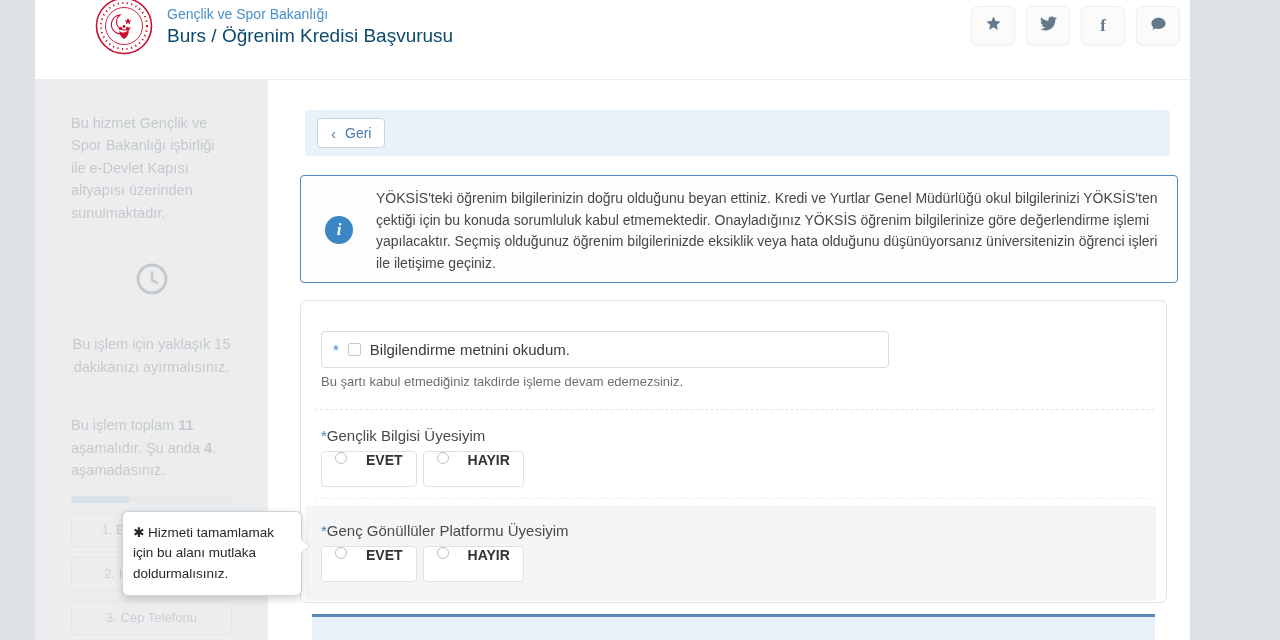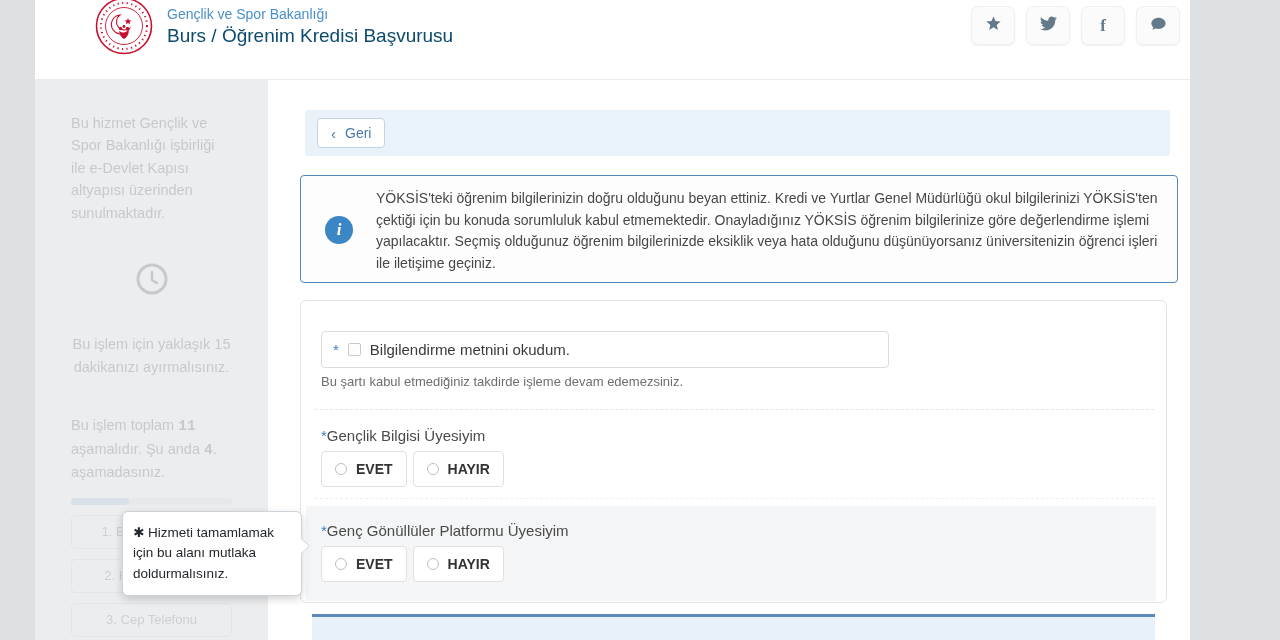--- a/index.html
+++ b/index.html
@@ -19,21 +19,21 @@
 
   
   .sidebar { position:absolute; left:35px; top:70px; width:233px; height:570px; background:#ecedee; }
   .sidebar-faded { opacity:.38; color:#8a9096; }
   .sb-p { font-size:14.5px; line-height:1.55; margin:0 36px; }
   .sb-p1 { margin-top:42px; }
   .sb-clock { margin:38px auto 0; width:34px; height:34px; display:block; }
   .sb-clock svg { width:34px; height:34px; stroke:#8a9096; fill:none; }
   .sb-p2 { margin-top:37px; text-align:center; }
   .sb-p3 { margin-top:36px; }
-  .sb-p3 b { font-weight:bold;font-family:Liberation Mono, monospace; }
+  .sb-p3 b { font-weight:bold; }
   .sb-progress { margin:14px 36px 0; height:7px; border-radius:3px; background:#dfe2e5; overflow:hidden; }
   .sb-progress-fill { height:100%; background:#b9cde5; border-radius:3px; }
   .sb-step { margin:10px 36px 0; height:34px; border:1px solid #d7dadd; border-radius:4px; font-size:13px; display:flex; align-items:center; justify-content:center; color:#9aa0a6; }
   .sb-step:first-of-type { margin-top:30px; }
 
   
   .tooltip { position:absolute; left:122px; top:511px; width:180px; background:#fff; border:1px solid #ccd3d9; border-radius:6px; box-shadow:0 3px 8px rgba(0,0,0,.18); padding:11px 10px; font-size:13.5px; line-height:1.5; color:#23282d; z-index:9; }
   .tooltip .marker { font-weight:bold; }
   .tooltip:after, .tooltip:before { content:""; position:absolute; top:26px; width:0; height:0; border-style:solid; }
   .tooltip:before { right:-9px; border-width:8px 0 8px 9px; border-color:transparent transparent transparent #ccd3d9; }
@@ -56,21 +56,21 @@
   .checkbox { width:13px; height:13px; border:1px solid #c9c9c9; border-radius:2px; background:#fdfdfd; cursor:pointer; flex:0 0 auto; }
   .consent-label { font-size:15px; color:#3a3a3a; }
   .consent-note { position:absolute; left:20px; top:73px; font-size:13px; color:#6e6e6e; }
   .divider { position:absolute; left:14px; width:839px; border-top:1px dashed #e4e4e4; }
   .d1 { top:108px; } .d2 { top:197px; border-top-color:#efefef; }
 
   .q-label { font-size:15px; color:#4a4a4a; }
   .q1 { position:absolute; left:20px; top:126px; }
   .q1-opts { position:absolute; left:20px; top:150px; }
   .opts { display:flex; gap:6px; }
-  .opt { height:36px; background:#fff; border:1px solid #e1e1e1; border-radius:4px; display:flex; align-items:center; gap:9px; padding:0 13px; cursor:pointer; }
+  .opt { height:36px; background:#fff; border:1px solid #e1e1e1; border-radius:4px; display:flex; align-items:flex-start; gap:19px; padding:0 13px; cursor:pointer; }
   .radio { width:12px; height:12px; border:1px solid #bfbfbf; border-radius:50%; background:#fff; }
   .opt-label { font-size:14px; font-weight:bold; color:#333; }
 
   .q2-section { position:absolute; left:5px; top:205px; width:850px; height:95px; background:#f4f5f6; }
   .q2 { position:absolute; left:15px; top:16px;text-align:center; }
   .q2-opts { position:absolute; left:15px; top:40px; }
 
   .footer-bar { position:absolute; left:44px; top:544px; width:843px; height:26px; background:#e8f0f9; border-top:3px solid #5d89b8; }
 </style>
 </head>

